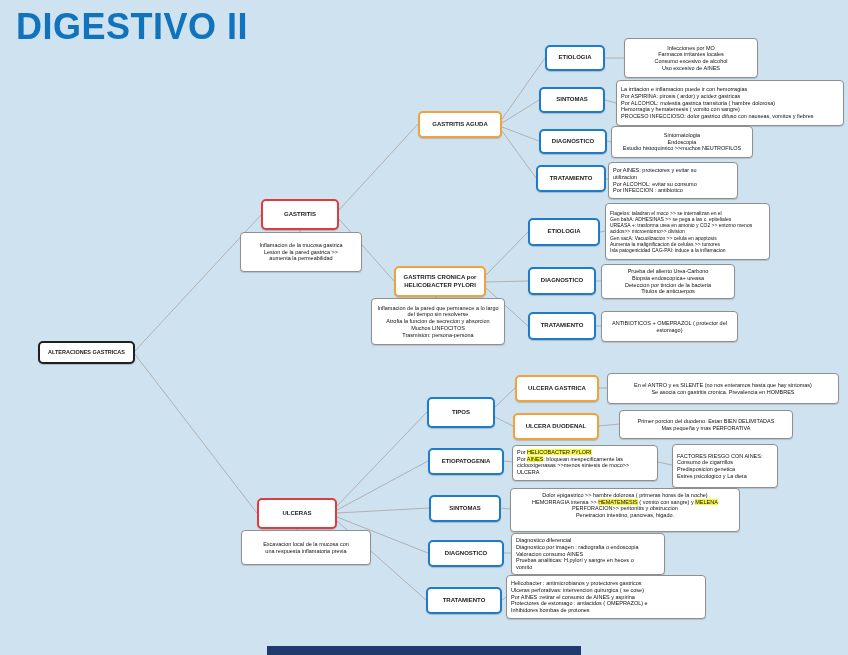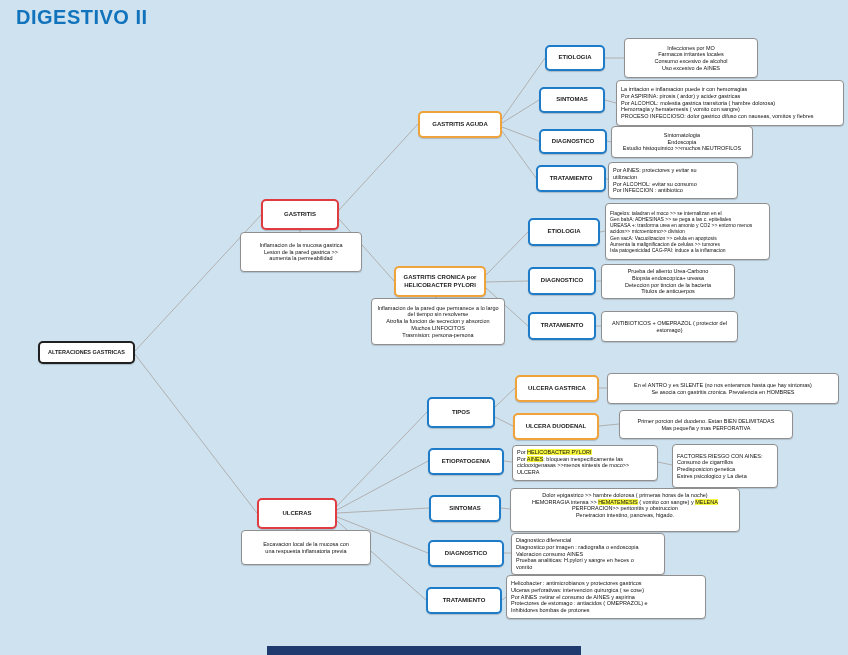--- a/index.html
+++ b/index.html
@@ -1,19 +1,19 @@
 <!DOCTYPE html>
 <html><head>
 <meta charset="utf-8">
 <style>
   html,body{margin:0;padding:0;}
   body{font-family:"Liberation Sans",sans-serif;}
   #stage{position:relative;width:848px;height:655px;background:#cfe2f0;overflow:hidden;}
   #wires{position:absolute;left:0;top:0;width:848px;height:655px;}
-  .title{position:absolute;left:16px;top:6px;font-size:20px;font-weight:bold;color:#1173bc;letter-spacing:.5px;}
+  .title{position:absolute;left:16px;top:6px;font-size:36px;font-weight:bold;color:#1173bc;letter-spacing:.5px;}
   .node{position:absolute;background:#ffffff;border-radius:5px;display:flex;align-items:center;justify-content:center;
         text-align:center;font-size:6px;font-weight:600;color:#1a1a1a;white-space:pre-line;line-height:1.25;
         box-shadow:0 1px 1px rgba(0,0,0,.18);padding:1px 3px;box-sizing:border-box;}
   .b-black{border:2px solid #202020;}
   .b-red{border:2px solid #e03c3f;}
   .b-orange{border:2px solid #f0a33a;}
   .b-blue{border:2px solid #1e7bc8;}
   .txt{position:absolute;background:#ffffff;border:1px solid #8f8f8f;border-radius:4px;color:#111;
        font-size:5.5px;line-height:1.22;padding:3px 4px;box-sizing:border-box;white-space:pre-line;
        display:flex;flex-direction:column;justify-content:center;box-shadow:0 1px 1px rgba(0,0,0,.15);}

